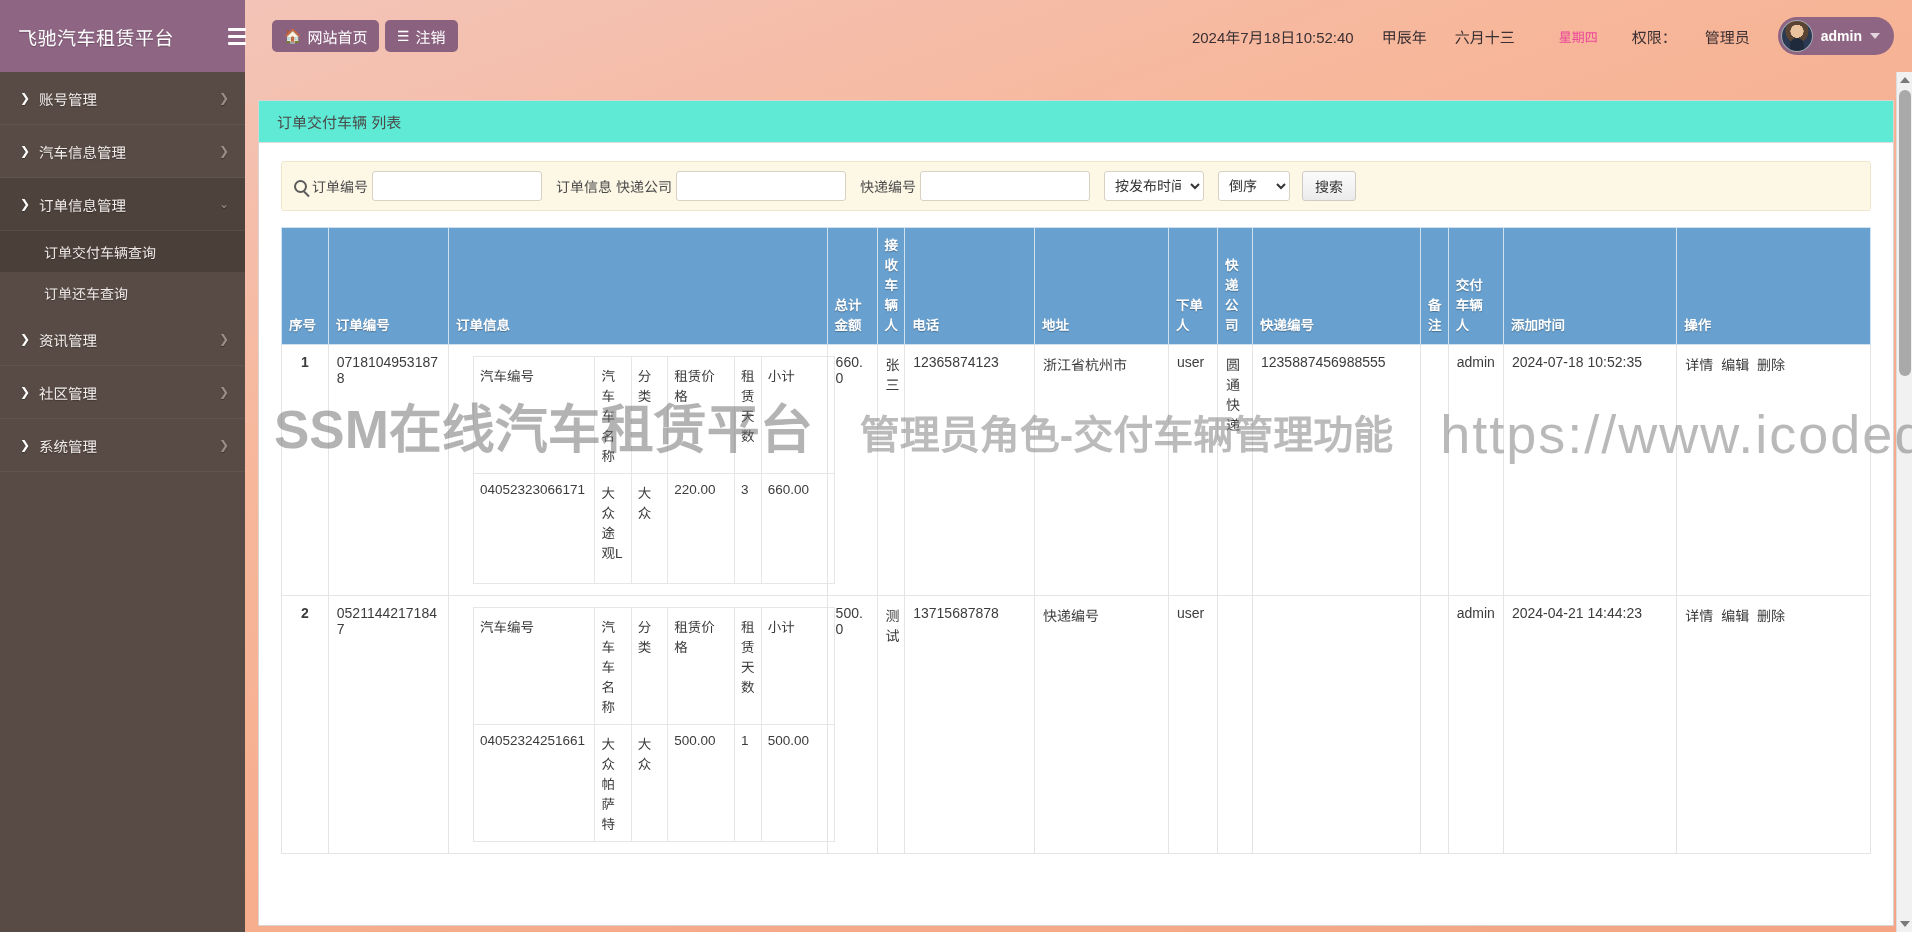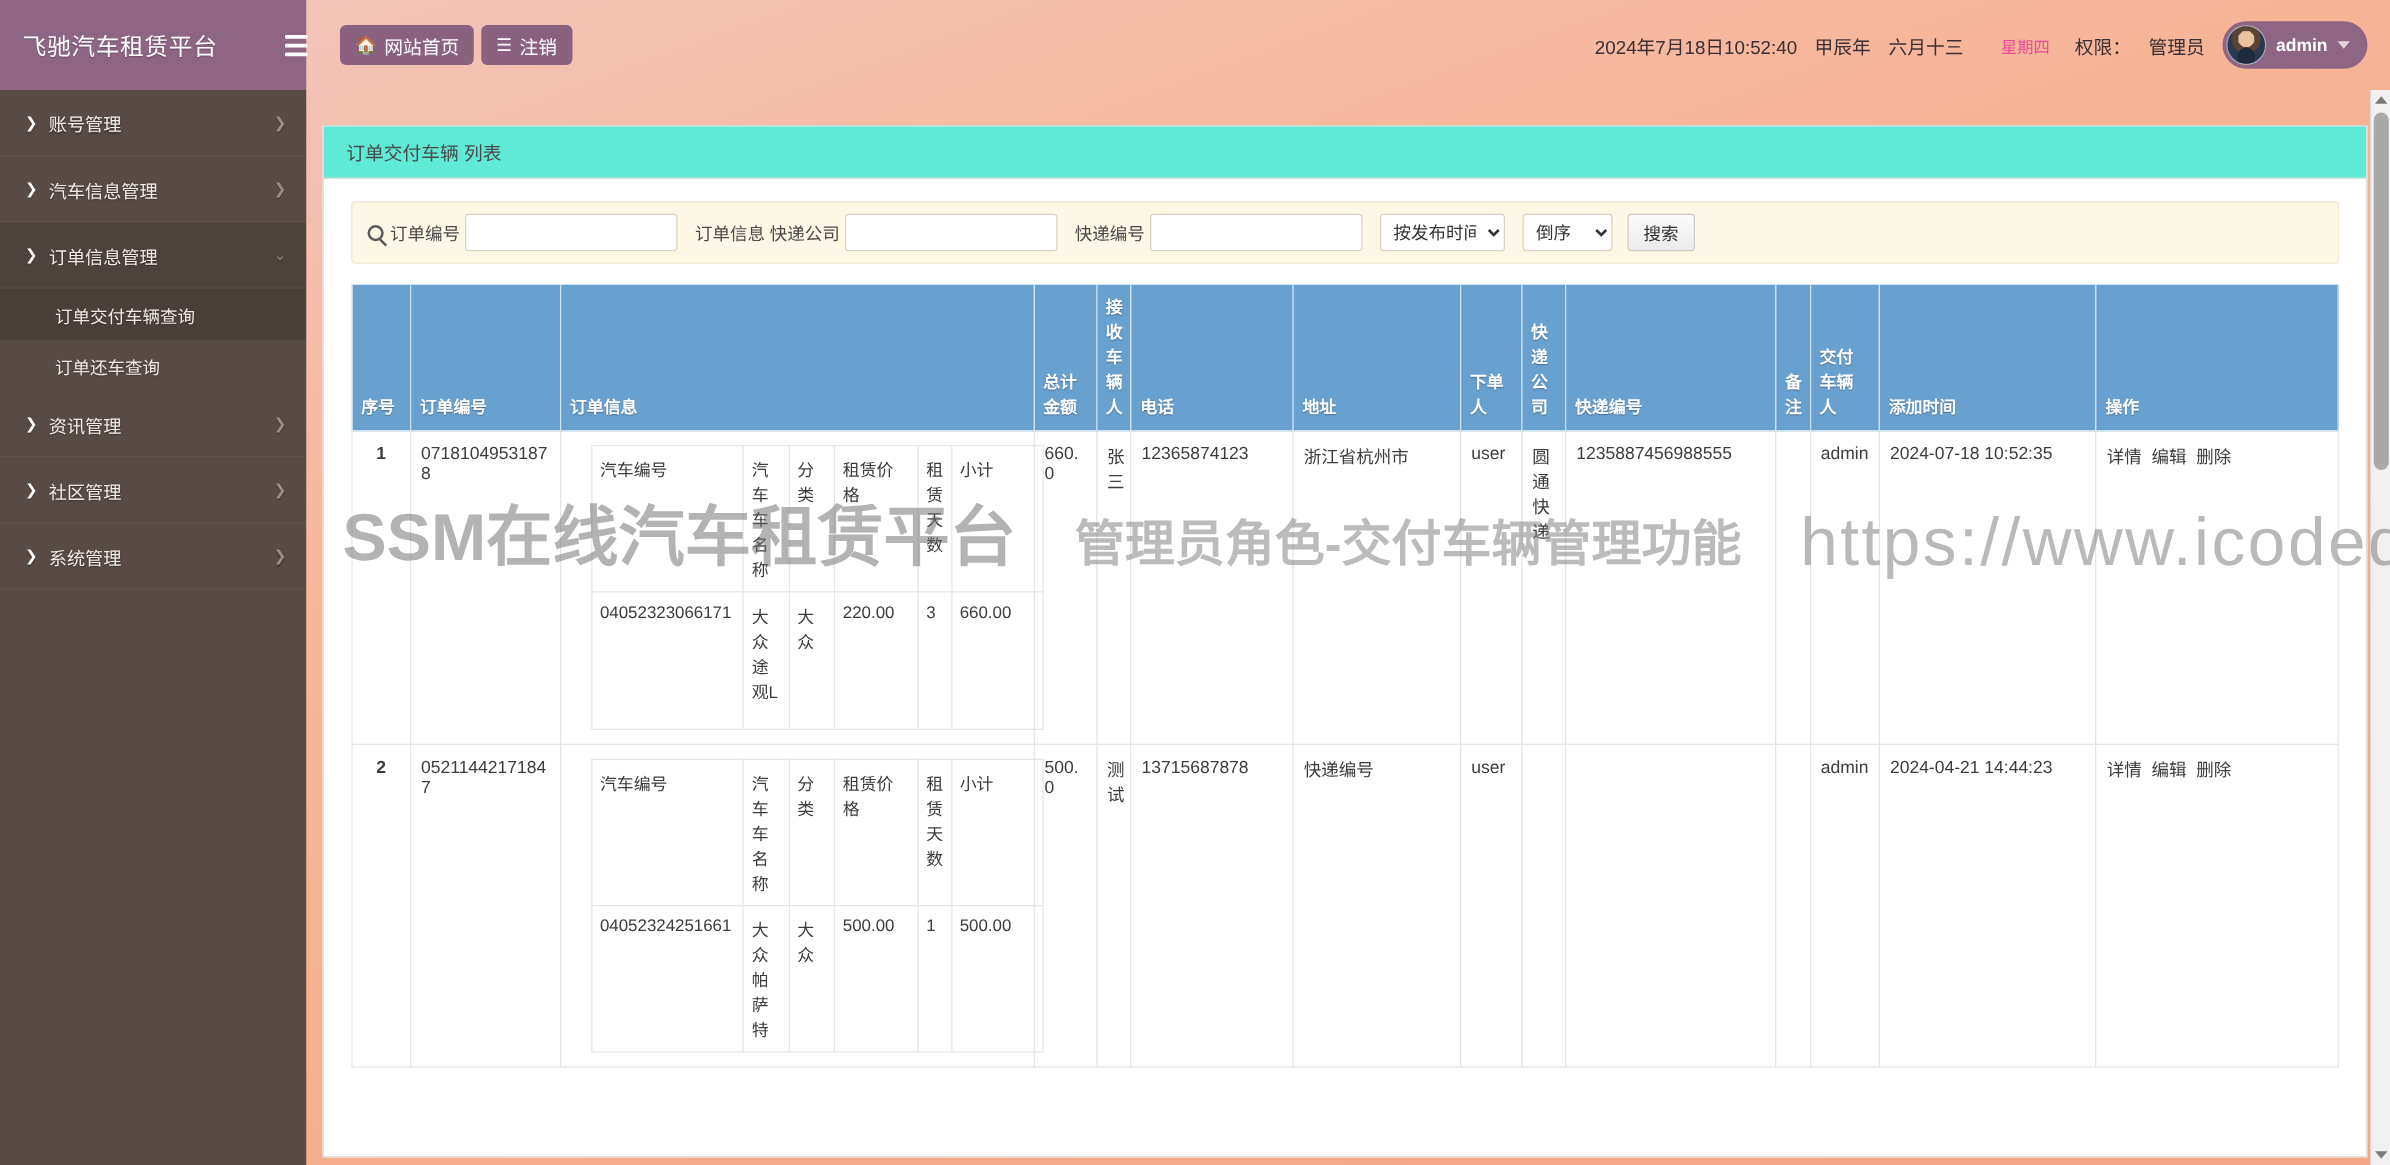--- a/index.html
+++ b/index.html
@@ -56,21 +56,21 @@
     display: inline-flex; align-items: center; gap: 6px;
     cursor: pointer;
     font-family: inherit;
   }
   #btn-home { position: absolute; left: 272px; top: 20px; }
   #btn-logout { position: absolute; left: 385px; top: 20px; }
   .ico-home, .ico-list { font-size: 14px; line-height: 1; }
 
   #hdr-right {
     position: absolute; right: 18px; top: 0; height: 72px;
-    display: flex; align-items: center; gap: 14px;
+    display: flex; align-items: center; gap: 28px;
     color: #3b2f33;
     font-size: 15px;
     white-space: nowrap;
   }
   #hdr-datetime { font-size: 15px; color: #3a3033; }
   #hdr-ganzhi, #hdr-lunar { font-size: 15px; color: #3a3033; }
   #hdr-weekday { font-size: 13px; color: #ec4899; margin-left: 16px; }
   #hdr-role { font-size: 15px; color: #3a3033; margin-left: 6px;}
   #user-chip {
     display: flex; align-items: center; gap: 8px;

